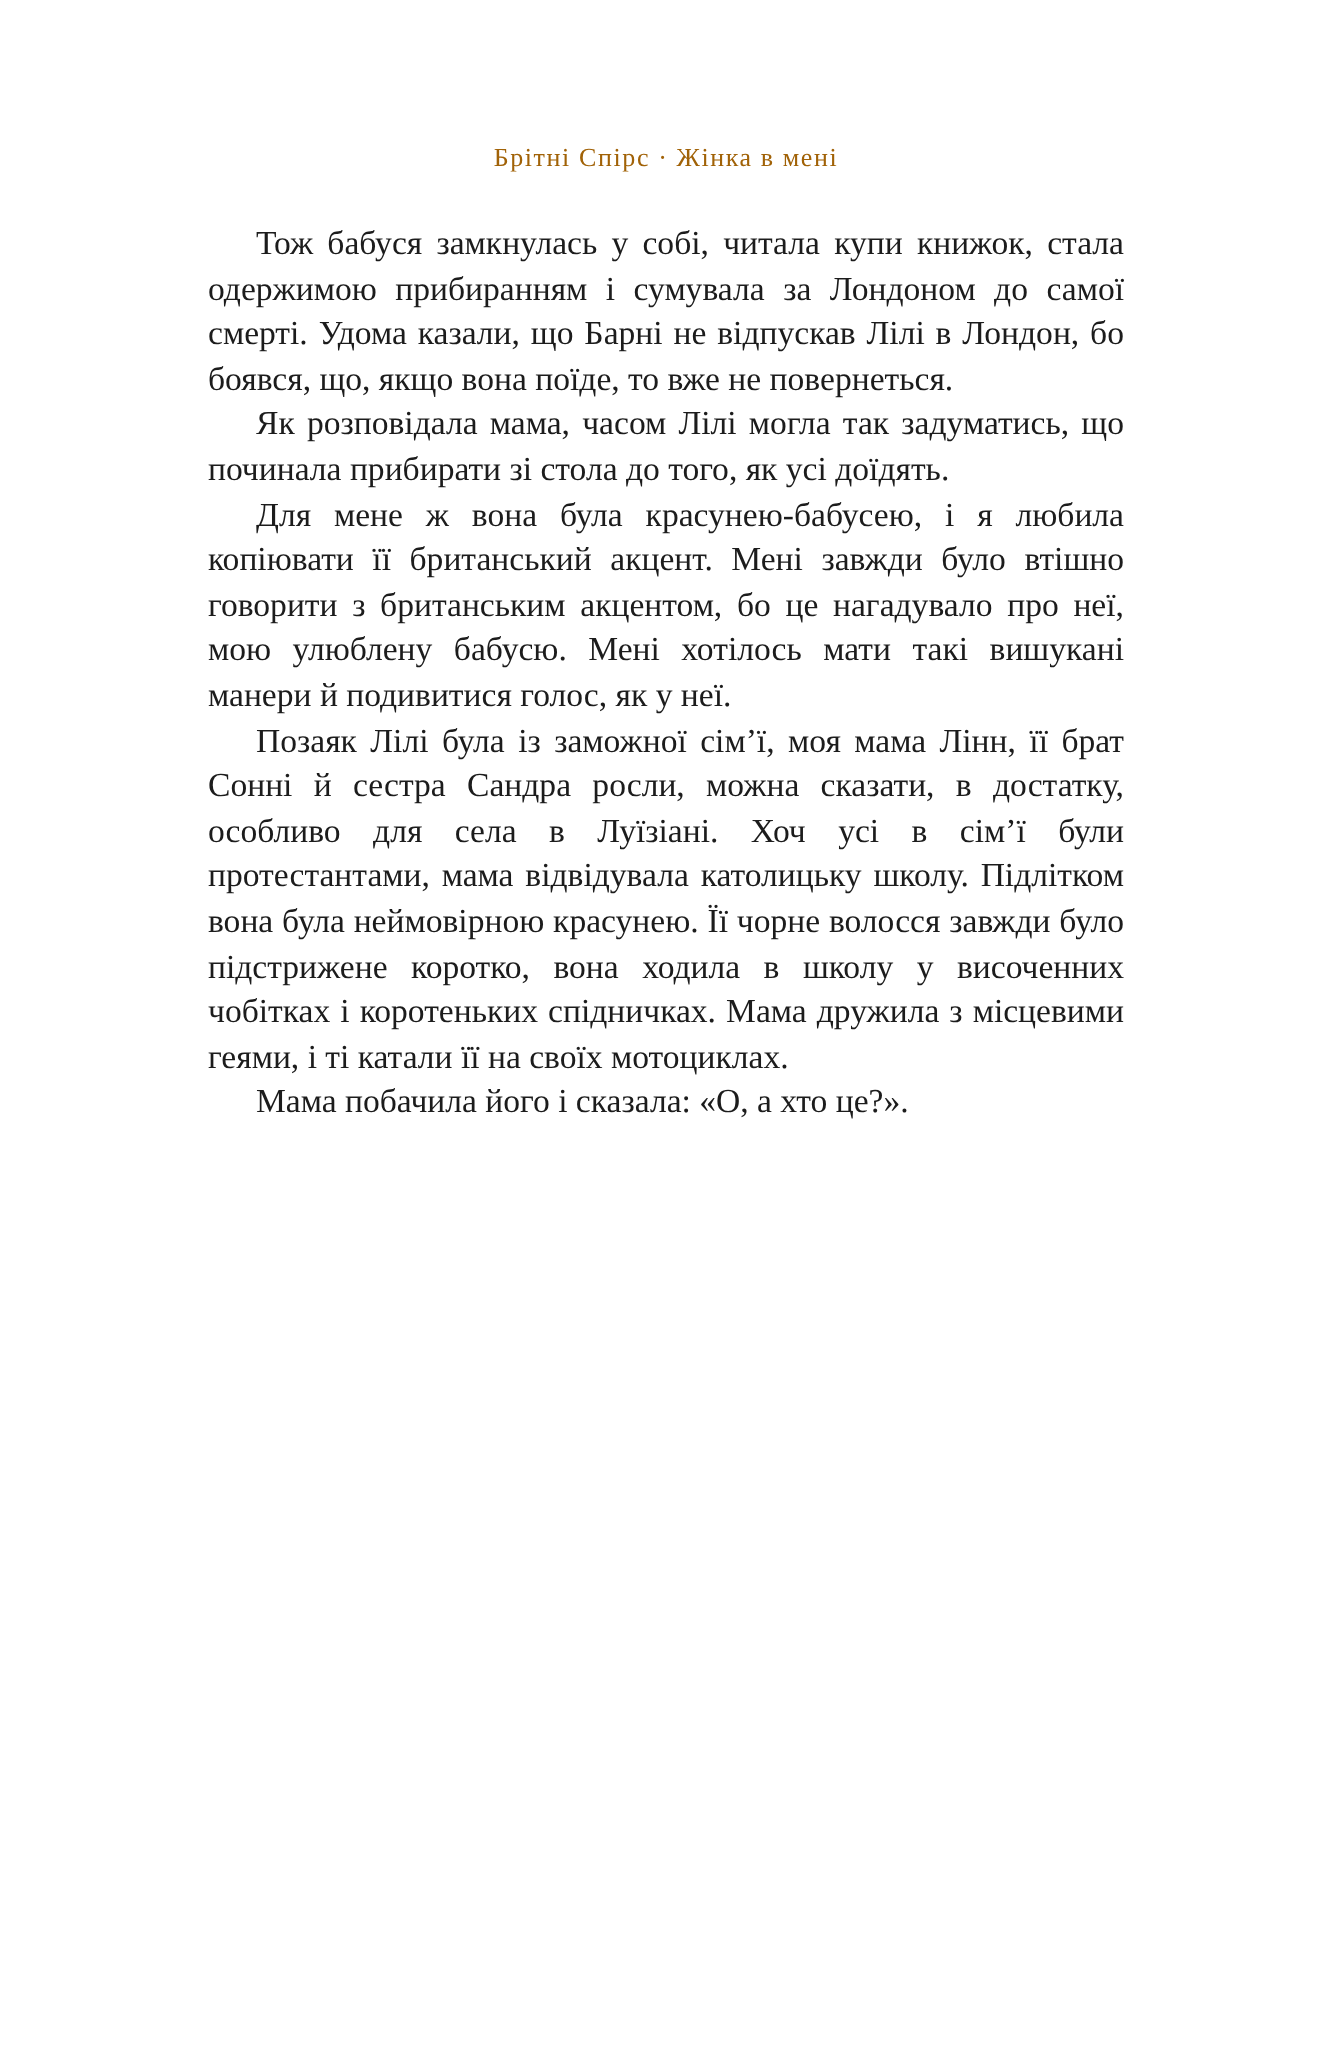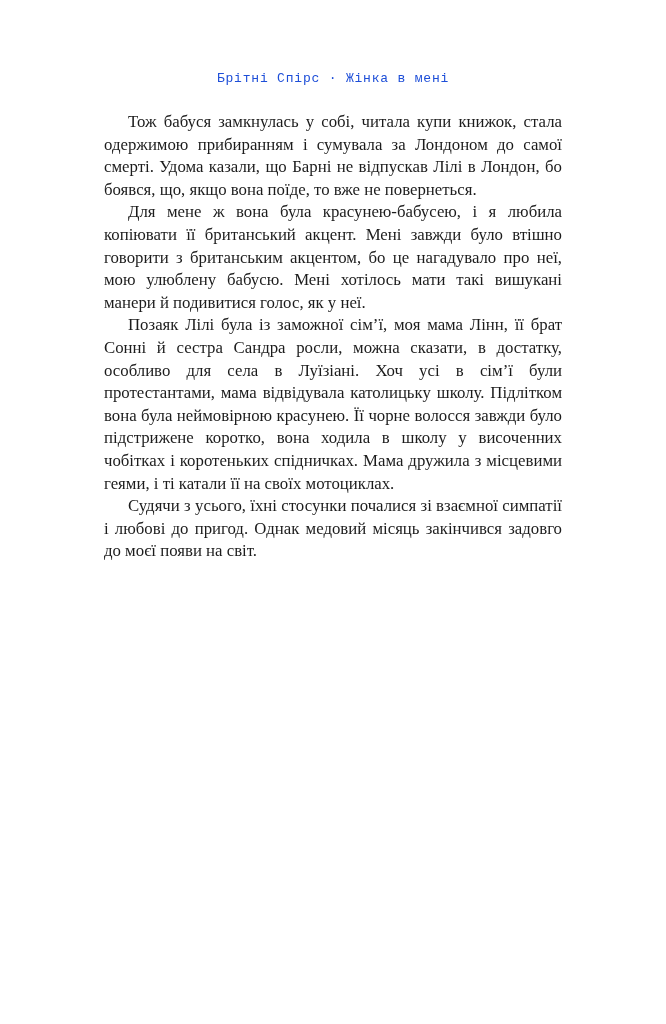--- a/index.html
+++ b/index.html
@@ -18,22 +18,22 @@
     overflow: hidden;
   }
   .running-head {
     position: absolute;
     top: 71px;
     left: 0;
     right: 0;
     text-align: center;
     font-size: 13px;
     letter-spacing: 0.8px;
-    color: #1d4ed8;
-    font-family: Liberation Mono, monospace;
+    color: #a16207;
+    font-family: Liberation Serif, serif;
   }
   .text-block {
     position: absolute;
     top: 111px;
     left: 104px;
     width: 458px;
     font-size: 16.8px;
     line-height: 22.6px;
     text-align: justify;
     hyphens: auto;
@@ -46,17 +46,18 @@
     font-family: Liberation Serif, serif;
   }
 </style>
 </head>
 <body>
 
 <div class="page">
   <div class="running-head">Брітні Спірс · Жінка в мені</div>
   <div class="text-block">
       <p class="para">Тож бабуся замкнулась у собі, читала купи книжок, стала одержимою прибиранням і сумувала за Лондоном до самої смерті. Удома казали, що Барні не відпускав Лілі в Лондон, бо боявся, що, якщо вона поїде, то вже не повернеться.</p>
+      <p class="para">Як розповідала мама, часом Лілі могла так задуматись, що починала прибирати зі стола до того, як усі доїдять.</p>
       <p class="para">Для мене ж вона була красунею-бабусею, і я любила копіювати її британський акцент. Мені завжди було втішно говорити з британським акцентом, бо це нагадувало про неї, мою улюблену бабусю. Мені хотілось мати такі вишукані манери й подивитися голос, як у неї.</p>
       <p class="para">Позаяк Лілі була із заможної сім’ї, моя мама Лінн, її брат Сонні й сестра Сандра росли, можна сказати, в достатку, особливо для села в Луїзіані. Хоч усі в сім’ї були протестантами, мама відвідувала католицьку школу. Підлітком вона була неймовірною красунею. Її чорне волосся завжди було підстрижене коротко, вона ходила в школу у височенних чобітках і коротеньких спідничках. Мама дружила з місцевими геями, і ті катали її на своїх мотоциклах.</p>
-      <p class="para">Судячи з усього, їхні стосунки почалися зі взаємної симпатії і любові до пригод. Однак медовий місяць закінчився задовго до моєї появи на світ.</p>
+      <p class="para">Мама побачила його і сказала: «О, а хто це?».</p>
     </div>
 </div>
 
 </body></html>

